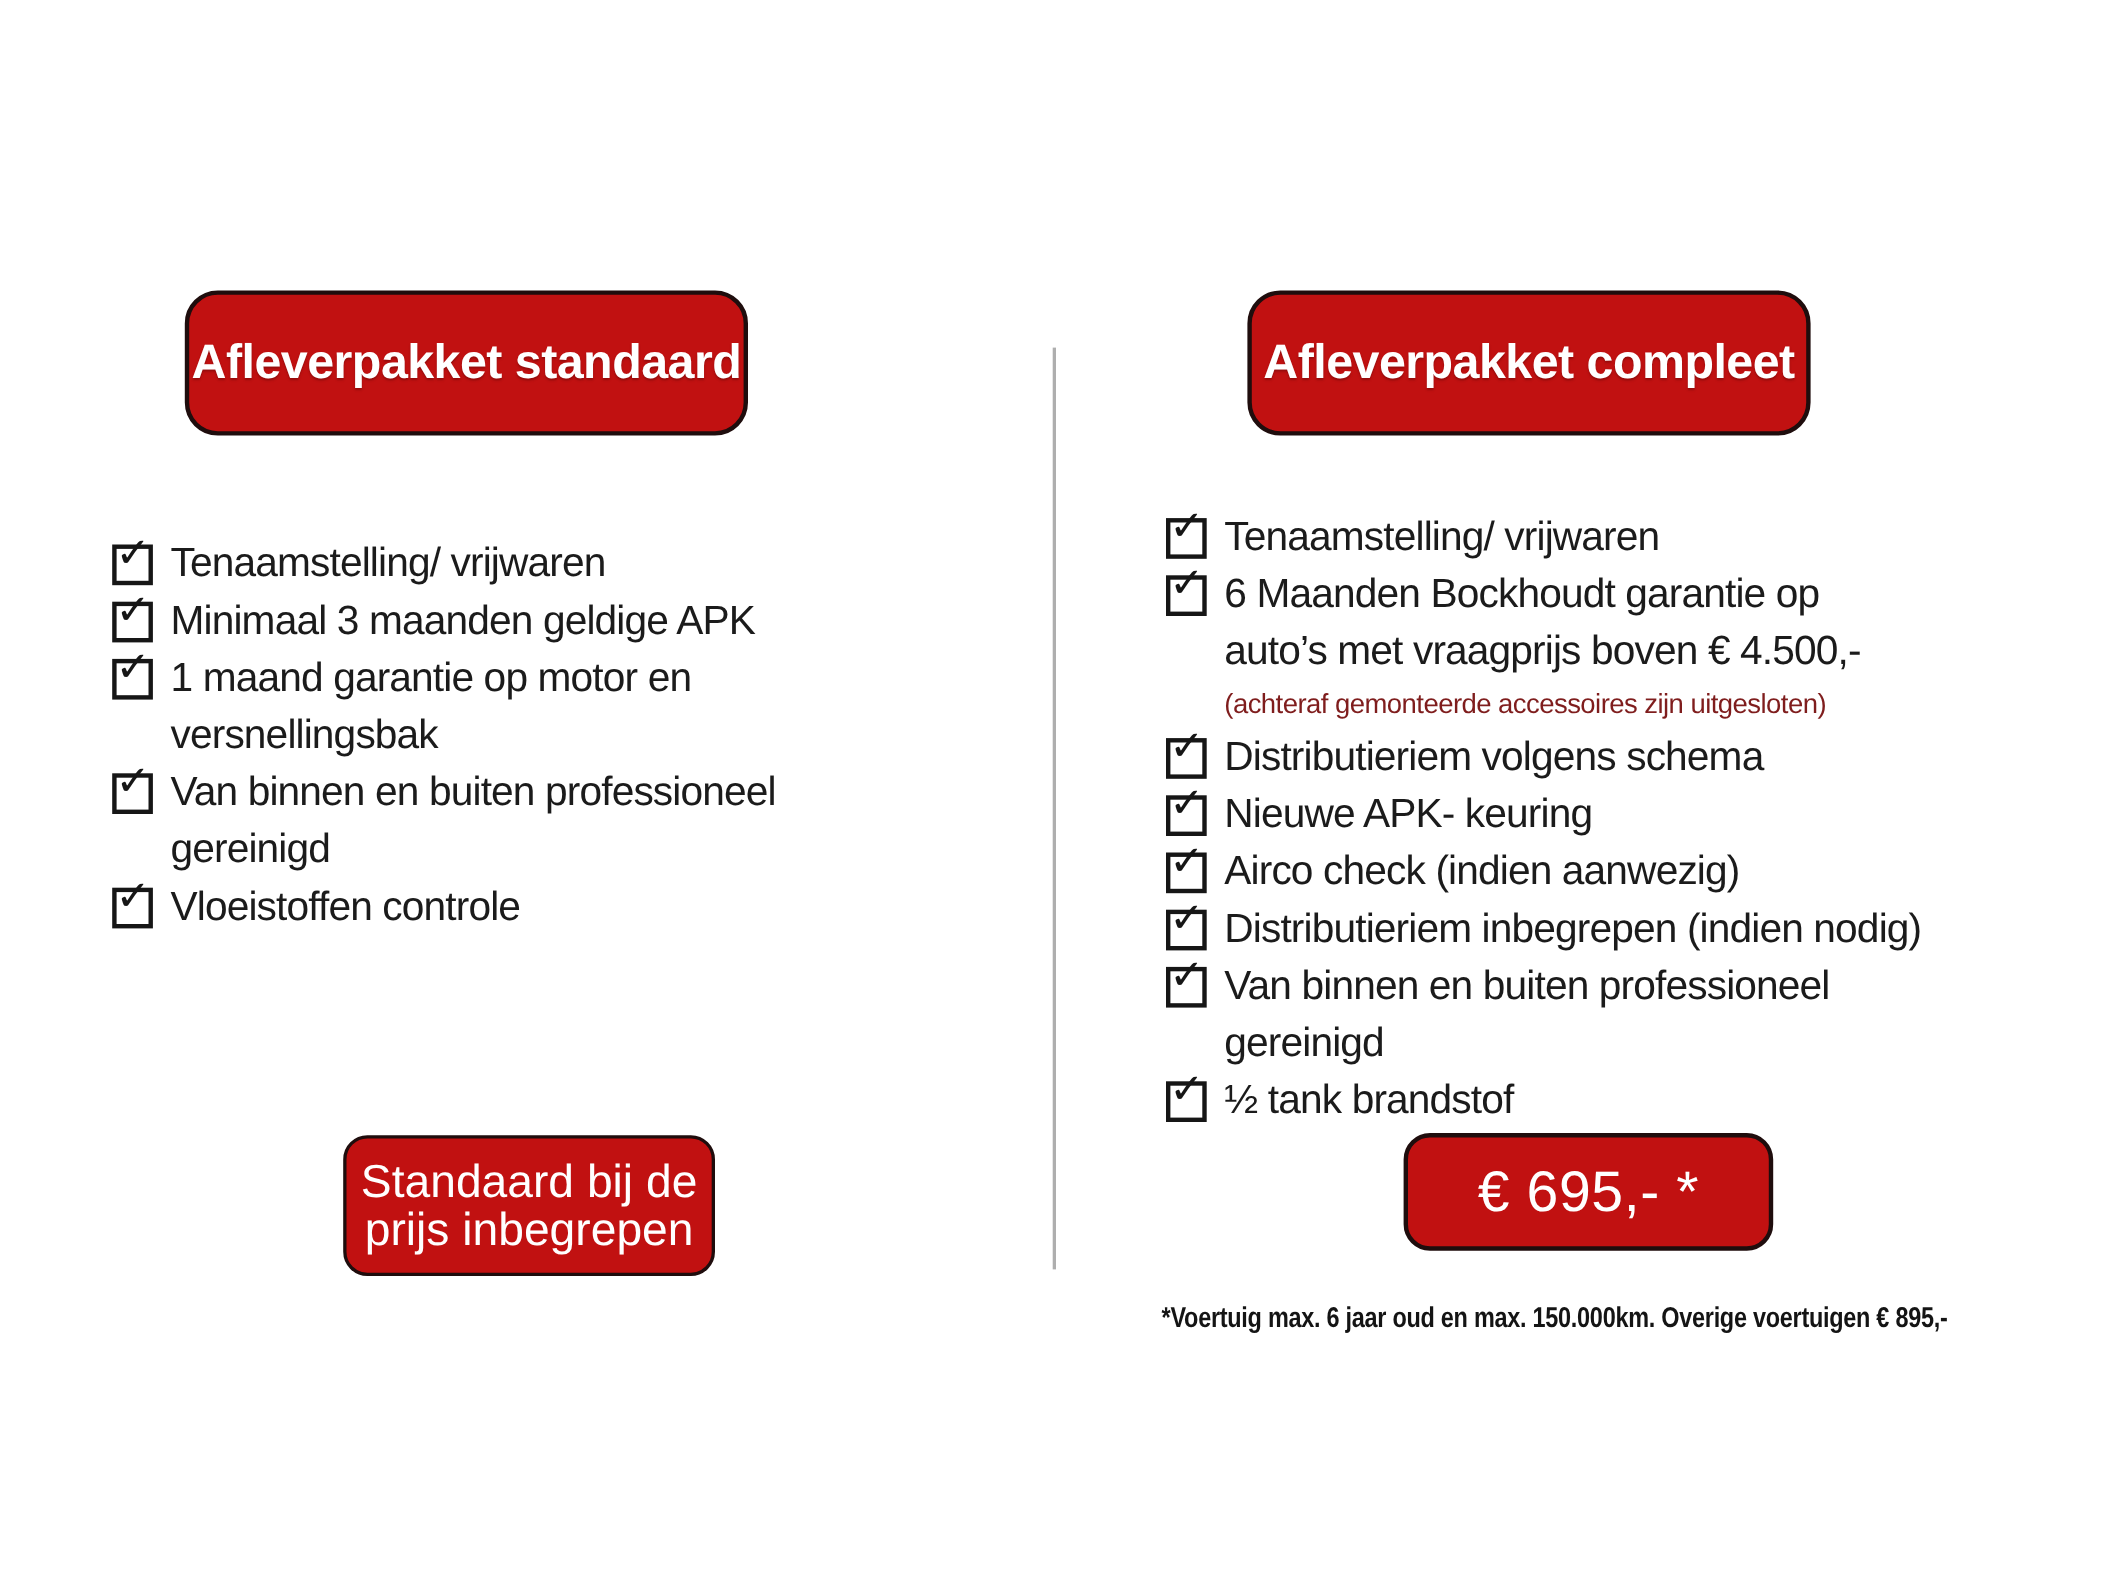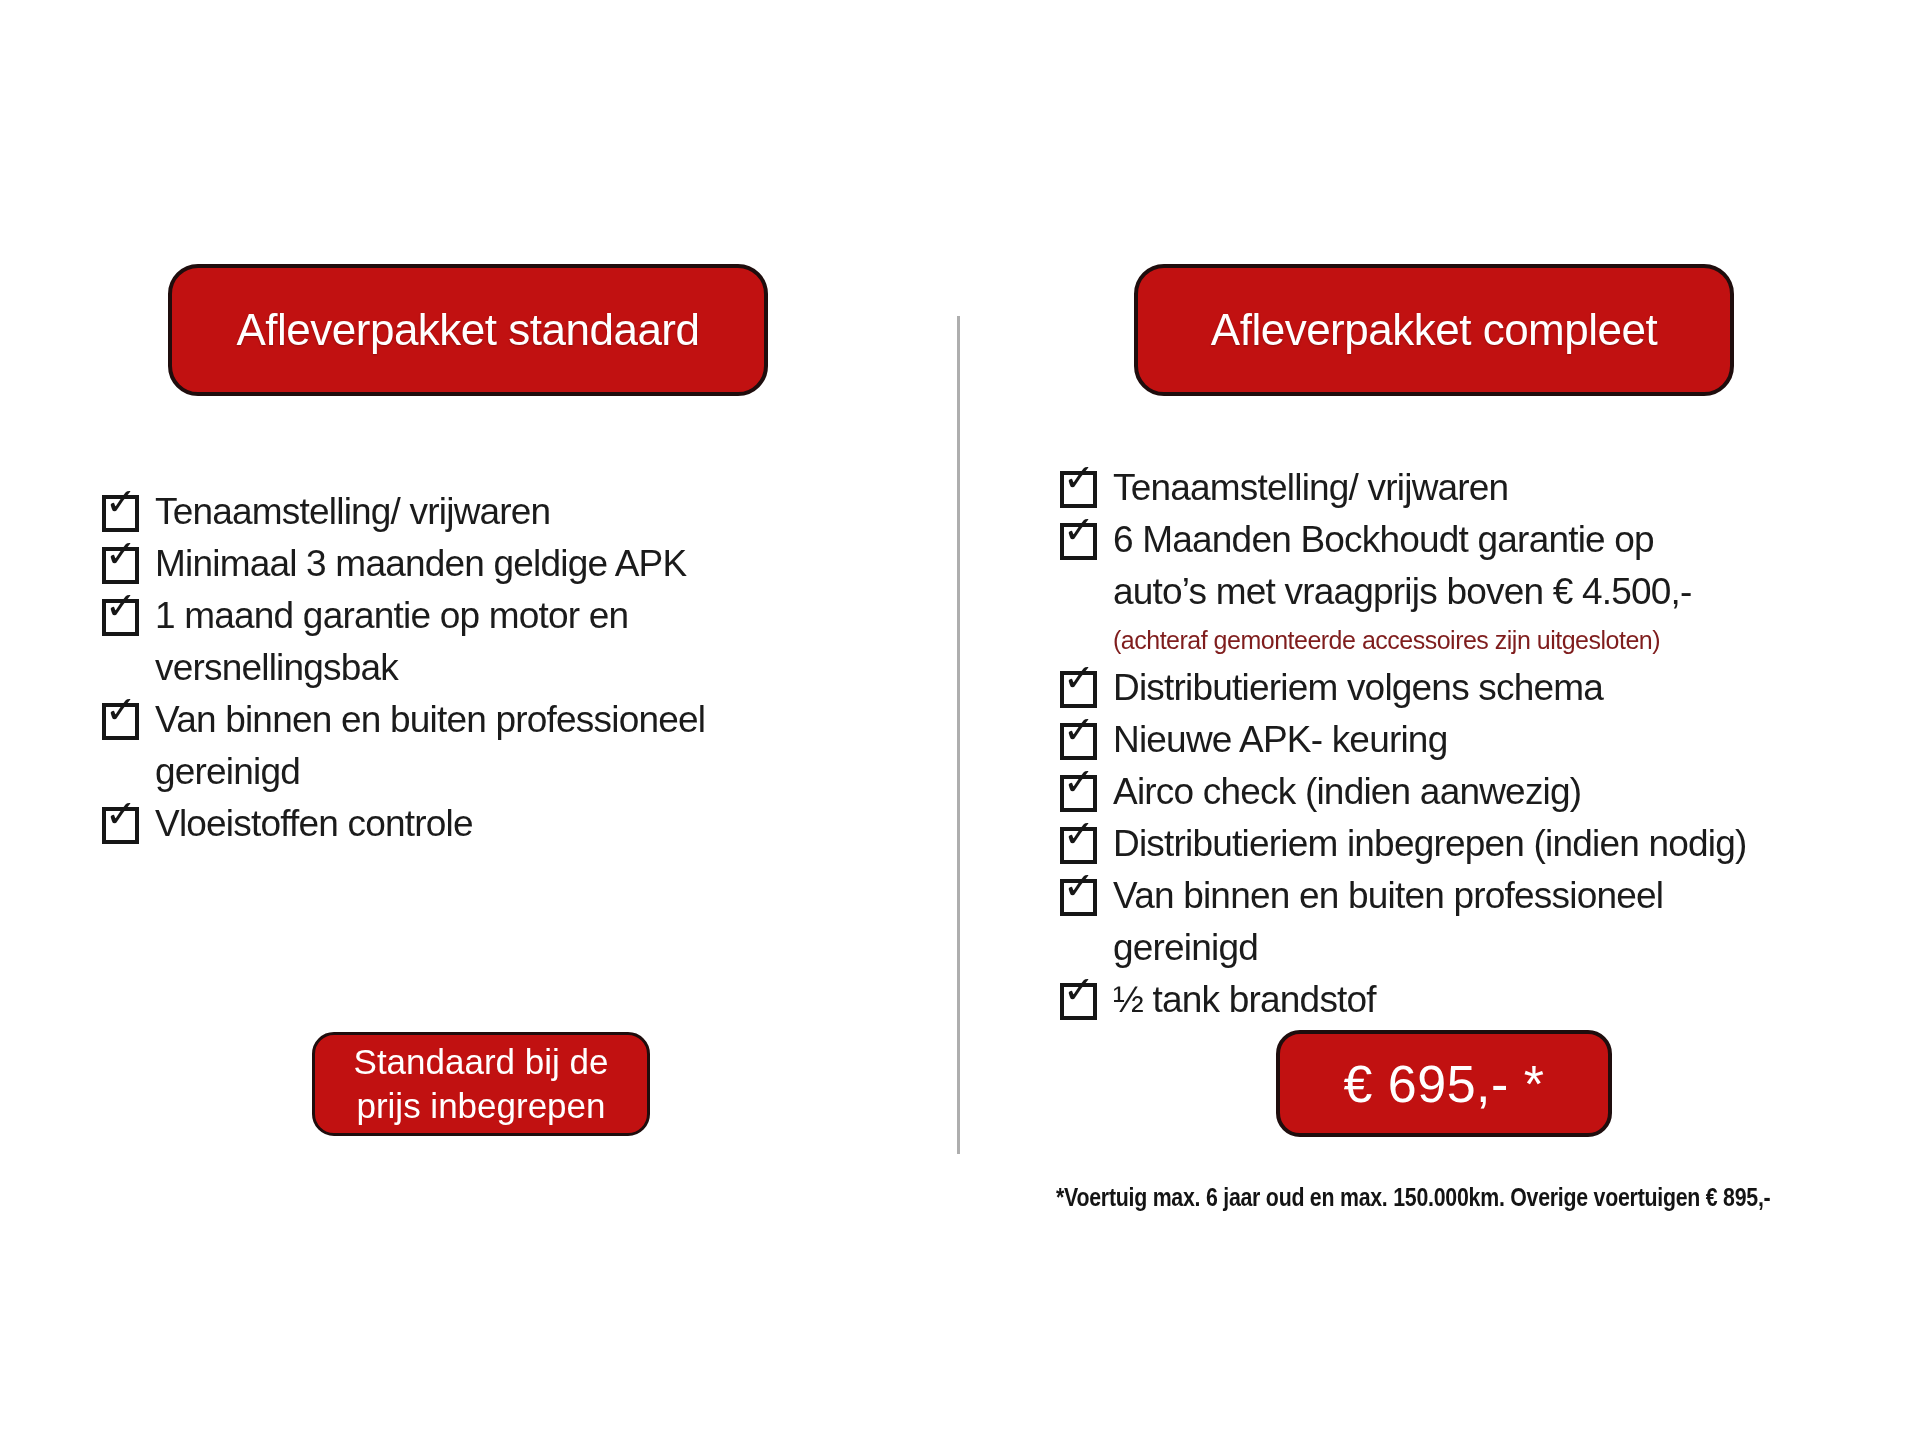--- a/index.html
+++ b/index.html
@@ -9,22 +9,22 @@
   }
   .canvas{position:absolute;inset:0;}
 
   
   .redbox{
     position:absolute;background:#c11111;border:4px solid #1f0d0d;
     color:#ffffff;display:flex;align-items:center;justify-content:center;
     box-sizing:border-box;text-align:center;
   }
   .hdr{
-    width:600px;height:132px;border-radius:30px;
-    font-size:44px;font-weight:normal;letter-spacing:-0.5px;
+    width:512px;height:132px;border-radius:30px;
+    font-size:44px;font-weight:bold;letter-spacing:-0.5px;
     text-shadow:0 1px 2px rgba(60,0,0,0.35);
   }
   .hdr.left{left:168px;top:264px;}
   .hdr.right{left:1134px;top:264px;}
 
   .divider{
     position:absolute;left:957px;top:316px;width:3px;height:838px;
     background:#aeaeae;
   }
 
@@ -40,22 +40,22 @@
     border:4px solid #161616;box-sizing:content-box;display:inline-block;
   }
   .cb .tick{
     position:absolute;left:-1px;top:-16px;font-style:normal;
     font-family:"DejaVu Sans", sans-serif;font-weight:bold;font-size:38px;
     color:#161616;line-height:1;
   }
 
   
   .badge{
-    left:312px;top:1032px;width:338px;height:104px;border-radius:22px;
-    border-width:3px;font-size:35px;line-height:44px;font-weight:400;
+    left:312px;top:1032px;width:338px;height:128px;border-radius:22px;
+    border-width:3px;font-size:42px;line-height:44px;font-weight:400;
     flex-direction:column;
   }
   .price{
     left:1276px;top:1030px;width:336px;height:107px;border-radius:24px;
     border-width:4px;font-size:52px;font-weight:400;letter-spacing:0.5px;text-align:right;
   }
 
   .footnote{
     position:absolute;left:1056px;top:1182px;white-space:nowrap;
     font-size:26px;font-weight:bold;letter-spacing:-0.3px;

